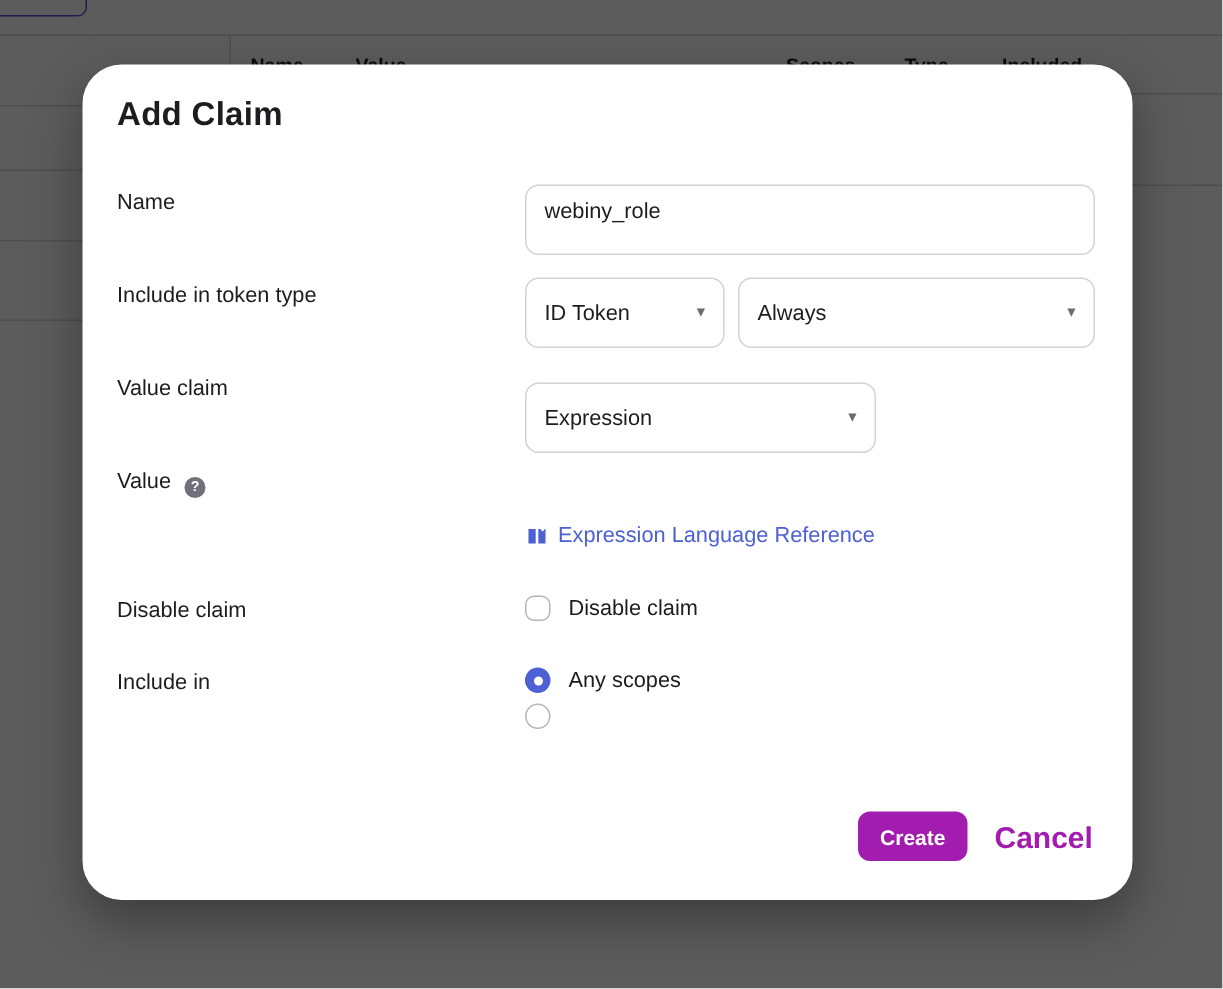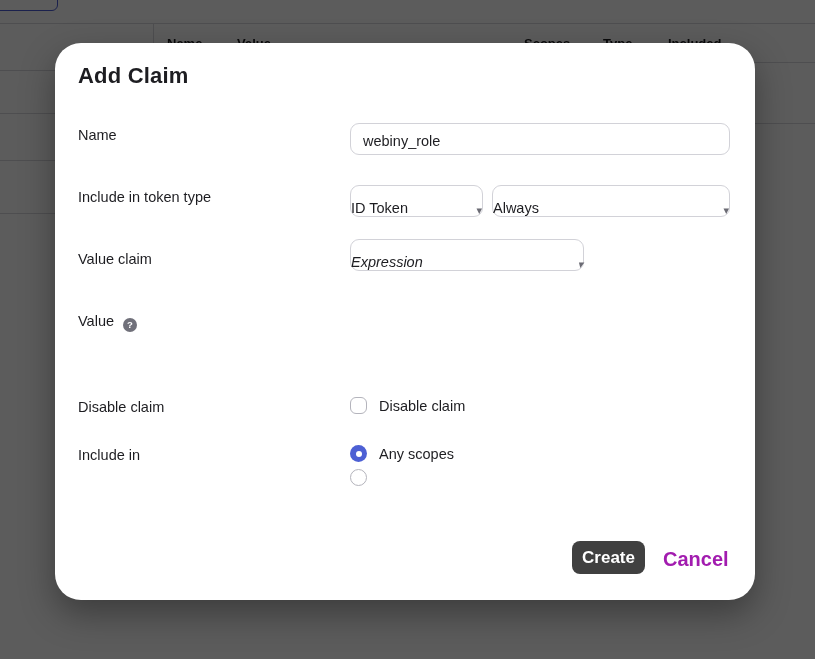--- a/index.html
+++ b/index.html
@@ -52,32 +52,32 @@
   .lbl-include { top:404px; }
 
   .help-icon {
     display:inline-block; vertical-align:-2px; margin-left:9px;
     width:14px; height:14px; border-radius:50%;
     background:#70707a; color:#fff; font-size:9.5px; font-weight:700;
     text-align:center; line-height:14px;
   }
 
   .text-input, .dropdown {
-    position:absolute; height:32px;
+    position:absolute; height:47px;
     border:1px solid #d2d2d8; border-radius:9px; background:#fff;
     font-size:14.5px; color:#1d1d21;
   }
   .text-input { padding:0 12px; line-height:34px; white-space:nowrap; overflow:hidden; font-family:"Liberation Sans", sans-serif; }
   .in-name { left:295px; top:80px; width:380px; }
   .in-value { left:295px; top:266px; width:380px; }
 
-  .dropdown { display:flex; align-items:flex-end; justify-content:space-between; padding:0 0; cursor:pointer; }
+  .dropdown { display:flex; align-items:center; justify-content:space-between; padding:0 12px; cursor:pointer; }
   .dd-token { left:295px; top:142px; width:133px; }
   .dd-always { left:437px; top:142px; width:238px; }
-  .dd-vtype { left:295px; top:196px; width:234px;font-style:italic; }
+  .dd-vtype { left:295px; top:212px; width:234px; }
   .caret { font-size:11px; color:#6b6b74; line-height:1; margin-left:8px; }
 
   .ref-link {
     position:absolute; left:296px; top:306px;
     display:flex; align-items:center; gap:7px;
     font-size:14.5px; color:#4d60d4; cursor:pointer; white-space:nowrap;
   }
   .ref-link svg { display:block; }
 
   .check-row { position:absolute; left:295px; top:354px; display:flex; align-items:center; gap:12px; }
@@ -94,22 +94,22 @@
     border:1px solid #b4b4bc; cursor:pointer; position:relative;
   }
   .radio.selected { border:none; background:#4d60d4; }
   .radio.selected::after {
     content:""; position:absolute; left:5.5px; top:5.5px; width:6px; height:6px;
     border-radius:50%; background:#fff;
   }
 
   .btn-create {
     position:absolute; left:517px; top:498px; width:73px; height:33px;
-    background:#404040; color:#fff; border:none; border-radius:8px;
-    font-size:17px; font-weight:700; font-family:"Liberation Sans", sans-serif; cursor:pointer;
+    background:#a21caf; color:#fff; border:none; border-radius:8px;
+    font-size:14px; font-weight:700; font-family:"Liberation Sans", sans-serif; cursor:pointer;
   }
   .btn-cancel {
     position:absolute; left:608px; top:505px; width:60px; text-align:center;
     background:none; border:none; color:#a21caf; font-size:20px; font-weight:700;
     font-family:"Liberation Sans", sans-serif; cursor:pointer;
   }
 </style>
 </head>
 <body>
 
@@ -151,20 +151,27 @@
   <div class="flabel lbl-vtype">Value claim</div>
   <div class="dropdown dd-vtype">
     <span>Expression</span>
     <span class="caret">▾</span>
   </div>
 
   <div class="flabel lbl-value">
     <span>Value</span><span class="help-icon">?</span>
   </div>
 
+  <div class="ref-link">
+    <svg width="14" height="15" viewBox="0 0 16 16">
+      <path d="M1.5 2.5h5.5v11H1.5z M9 2.5h5.5v11H9z" fill="#4d60d4"></path>
+      <path d="M10.6 2.5 l1.65 2.1 1.65-2.1z" fill="#ffffff"></path>
+    </svg>
+    <span>Expression Language Reference</span>
+  </div>
 
   <div class="flabel lbl-disable">Disable claim</div>
   <div class="check-row">
     <div class="checkbox"></div>
     <span class="opt-label">Disable claim</span>
   </div>
 
   <div class="flabel lbl-include">Include in</div>
   <div class="radio-row r1">
     <div class="radio selected"></div>

